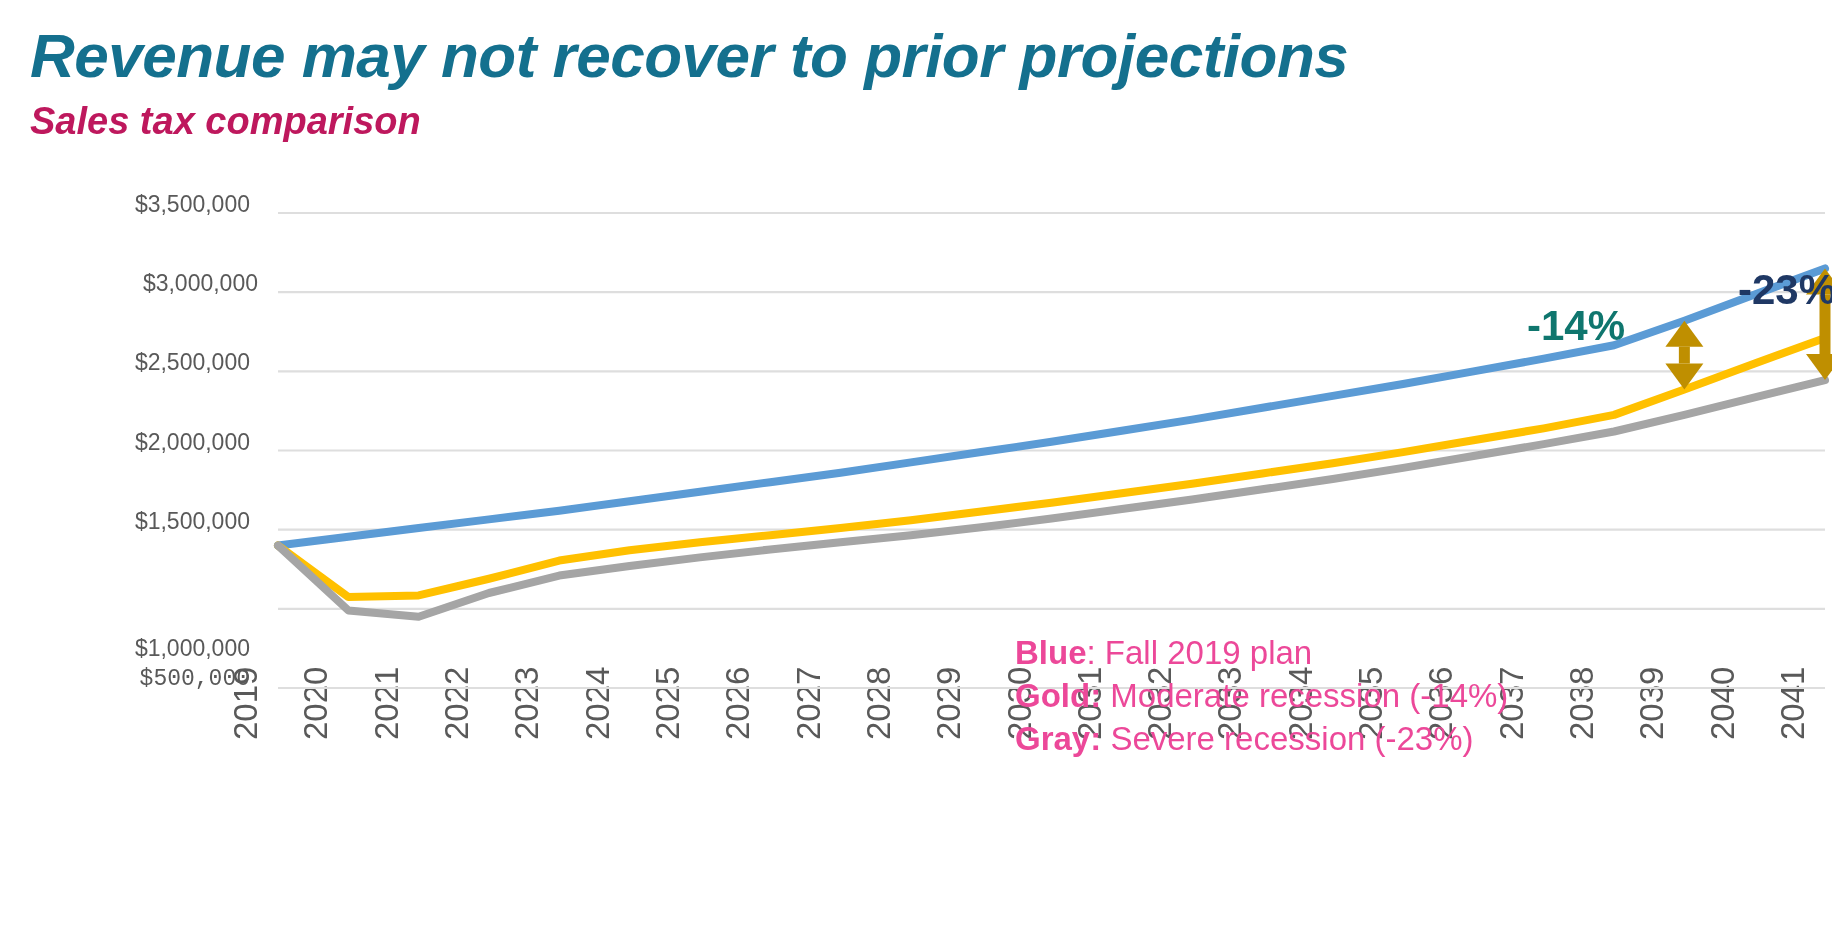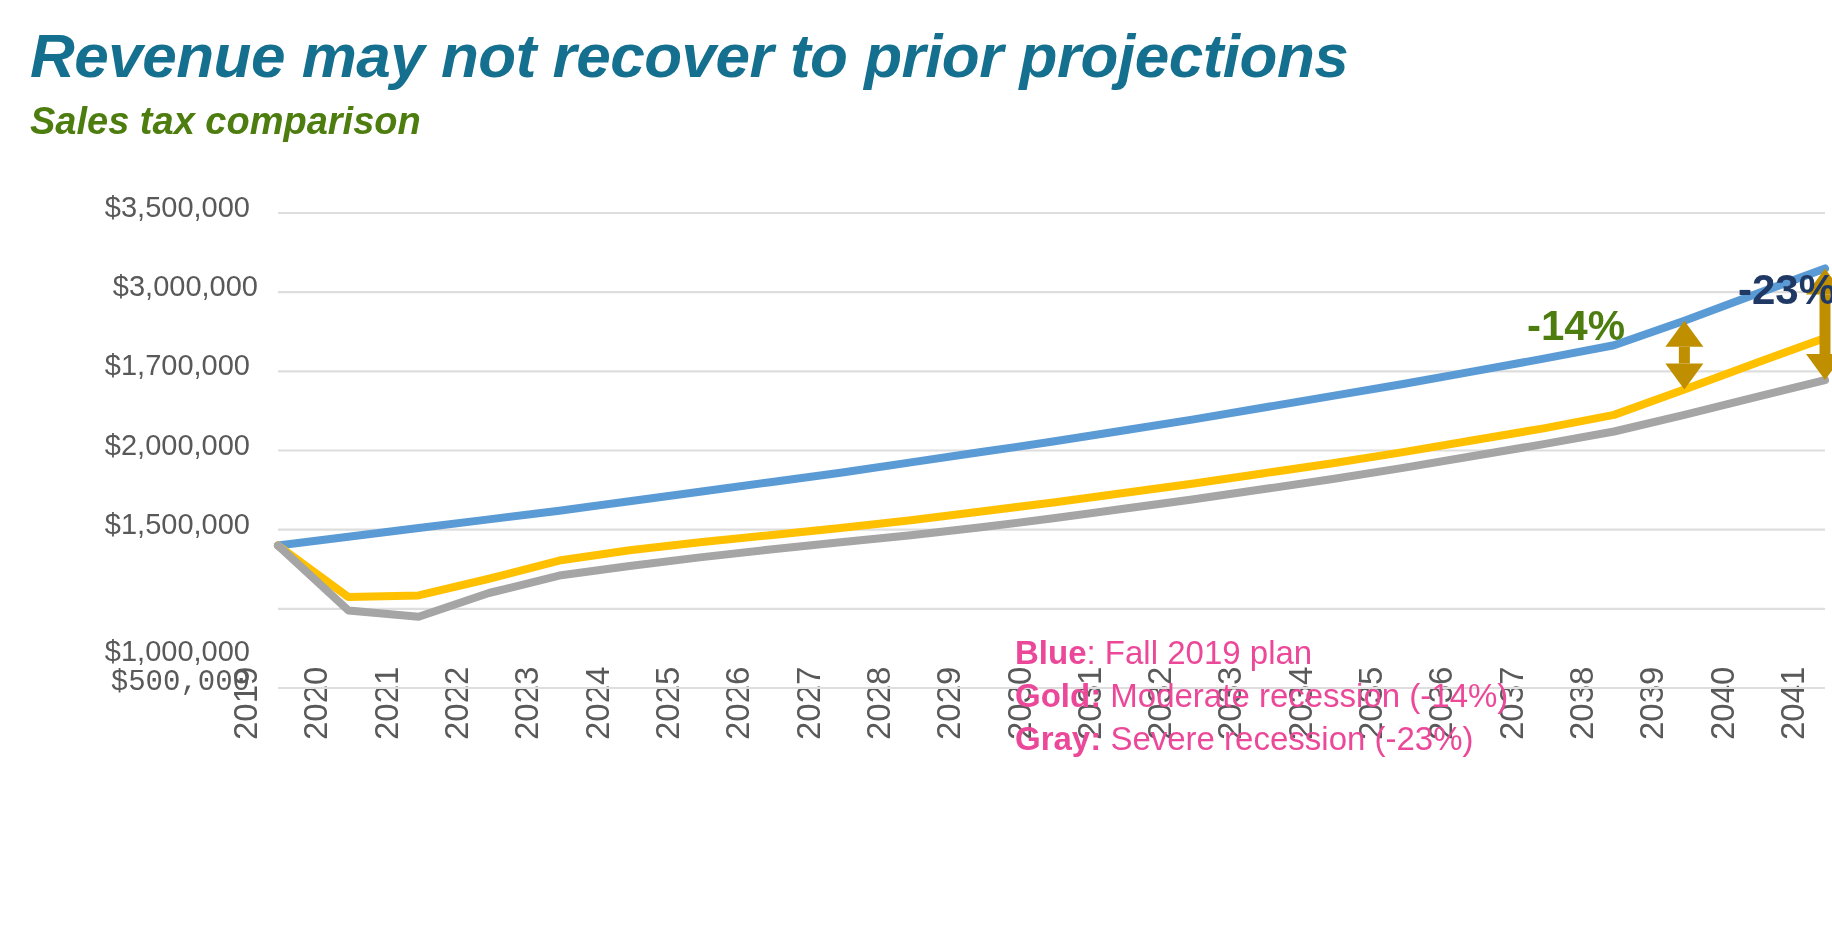--- a/index.html
+++ b/index.html
@@ -14,36 +14,36 @@
 
   
   .title{
     position:absolute;left:30px;top:20px;
     font-size:62px;font-weight:bold;font-style:italic;
     color:#14708E;white-space:nowrap;letter-spacing:-0.5px;
   }
   .subtitle{
     position:absolute;left:30px;top:100px;
     font-size:38px;font-weight:bold;font-style:italic;
-    color:#4d7c0f;white-space:nowrap;
+    color:#be185d;white-space:nowrap;
   }
 
   
   #plot{
     position:absolute;
     left:278px;top:213px;
     width:1547px;height:475px;
   }
   #plot svg{display:block;width:100%;height:100%;overflow:visible;}
 
   
   .ylabel{
     position:absolute;
     width:250px;text-align:right;
-    font-size:29px;color:#595959;
+    font-size:23px;color:#595959;
     white-space:nowrap;
   }
 
   
   .xlabel{
     position:absolute;
     font-size:33px;color:#595959;
     white-space:nowrap;
     transform-origin:left bottom;
     transform:rotate(-90deg);
@@ -55,35 +55,35 @@
     font-size:33px;color:#ec4899;line-height:1.30;
     white-space:nowrap;
   }
   #legend .row{display:block;}
   #legend b{font-weight:bold;}
 
   
   .ann{
     position:absolute;font-weight:bold;white-space:nowrap;
   }
-  .ann-14{left:1527px;top:302px;font-size:42px;color:#4d7c0f;}
+  .ann-14{left:1527px;top:302px;font-size:42px;color:#0f766e;}
   .ann-23{left:1738px;top:266px;font-size:42px;color:#1F3864;}
 </style>
 </head>
 <body>
 
 <div id="stage">
 
   <div class="title">Revenue may not recover to prior projections</div>
   <div class="subtitle">Sales tax comparison</div>
 
   <div id="yaxis">
       <div class="ylabel" style="left: 0px; top: 191px;">$3,500,000</div>
       <div class="ylabel" style="left: 8px; top: 270.167px;">$3,000,000</div>
-      <div class="ylabel" style="left: 0px; top: 349.333px;">$1,700,000</div>
+      <div class="ylabel" style="left: 0px; top: 349.333px;">$2,500,000</div>
       <div class="ylabel" style="left: 0px; top: 428.5px;">$2,000,000</div>
       <div class="ylabel" style="left: 0px; top: 507.667px;">$1,500,000</div>
       <div class="ylabel" style="left: 0px; top: 586.833px; margin-top: 48px;">$1,000,000</div>
       <div class="ylabel" style="left: 0px; top: 666px; font-family: Liberation Mono, monospace;">$500,000</div>
     </div>
 
   <div id="xaxis">
       <div class="xlabel" style="left: 265px; top: 702px;">2019</div>
       <div class="xlabel" style="left: 335.318px; top: 702px;">2020</div>
       <div class="xlabel" style="left: 405.636px; top: 702px;">2021</div>

